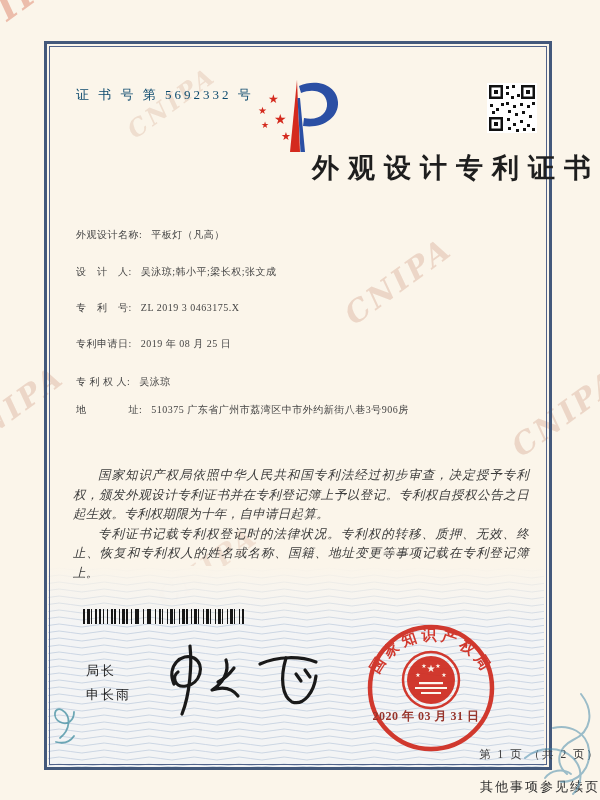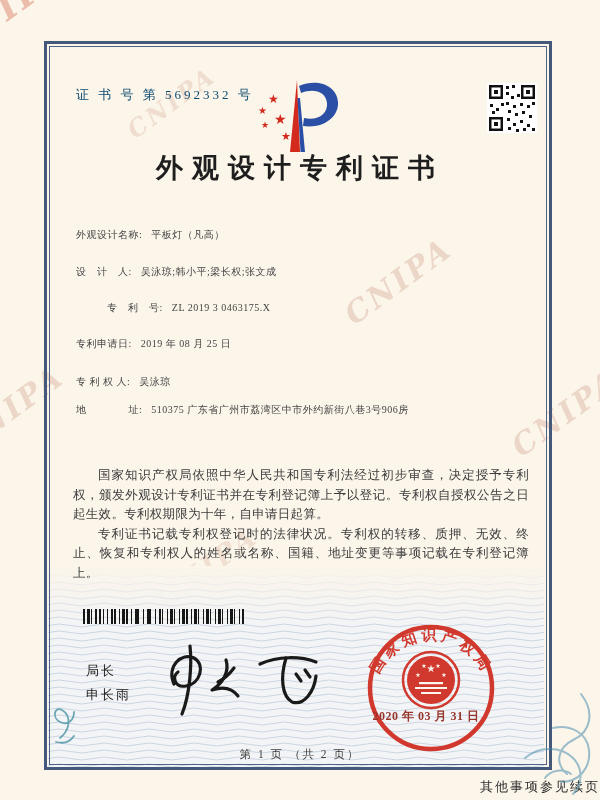--- a/index.html
+++ b/index.html
@@ -12,37 +12,37 @@
   
   .frame-outer{position:absolute;left:44px;top:41px;width:502px;height:723px;
       border:3px solid #43587b;z-index:2;}
   .frame-inner{position:absolute;left:2px;top:2px;right:2px;bottom:2px;border:1px solid #50628a;}
   
   .waves{position:absolute;left:48px;top:566px;width:496px;height:201px;z-index:1;}
   .wavefade{position:absolute;left:48px;top:566px;width:496px;height:60px;z-index:1;
       background:linear-gradient(180deg,#fbf5ea 0%,rgba(251,245,234,0) 100%);}
   
   .certno{position:absolute;left:76px;top:86px;font-size:13px;letter-spacing:3px;color:#0c4a6e;z-index:3;}
-  .title{position:absolute;left:0;top:150px;width:600px;text-align:center;font-size:27px;
+  .title{position:absolute;left:0;top:150px;width:600px;text-align:right;font-size:27px;
       font-weight:bold;letter-spacing:9px;color:#1e1e1e;z-index:3;}
   .row{position:absolute;left:76px;font-size:10px;color:#454545;letter-spacing:0.5px;
       white-space:nowrap;z-index:3;}
   .row .val{margin-left:9px;}
   .grant-right{position:absolute;left:312px;top:0;}
   .body-text{position:absolute;left:73px;top:466px;width:456px;font-size:12.5px;line-height:19.5px;
-      color:#3c3c3c;letter-spacing:0.3px;z-index:3;text-align:justify;}
+      color:#3c3c3c;letter-spacing:0.3px;z-index:3;text-align:justify;font-style:italic;}
   .body-text p{margin:0;text-indent:2em;}
   .barcode{position:absolute;left:83px;top:609px;width:161px;height:15px;z-index:3;
       background:repeating-linear-gradient(90deg,#161616 0 1.5px,rgba(0,0,0,0) 1.5px 3.5px,
       #161616 3.5px 6.5px,rgba(0,0,0,0) 6.5px 7.5px,#161616 7.5px 8.5px,rgba(0,0,0,0) 8.5px 12px);}
   .director{position:absolute;left:86px;top:659px;font-size:13px;color:#1d1d1d;
       letter-spacing:2px;line-height:24px;z-index:3;font-family:"Liberation Sans",sans-serif;}
   .sig{position:absolute;left:148px;top:640px;z-index:3;}
   .seal{position:absolute;left:362px;top:620px;z-index:5;opacity:0.92;}
-  .pageinfo{position:absolute;left:0;top:747px;width:600px;text-align:center;font-size:11.5px;
+  .pageinfo{position:absolute;left:0;top:747px;width:600px;text-align:right;font-size:11.5px;
       letter-spacing:2px;color:#3e3e3e;z-index:3;}
   .contnote{position:absolute;left:0;top:778px;width:600px;text-align:right;font-size:13px;
       letter-spacing:2px;color:#2e2e2e;z-index:3;}
   .logo{position:absolute;left:250px;top:76px;z-index:3;}
   .qr{position:absolute;left:487px;top:83px;z-index:3;}
   .flourish{position:absolute;z-index:4;}
 </style>
 </head>
 <body>
 
@@ -131,21 +131,21 @@
   </svg>
 
   <div class="title">外观设计专利证书</div>
 
   <div class="row" style="top:228px;">
     <span class="lbl">外观设计名称:</span><span class="val">平板灯（凡高）</span>
   </div>
   <div class="row" style="top:265px;">
     <span class="lbl">设　计　人:</span><span class="val">吴泳琼;韩小平;梁长权;张文成</span>
   </div>
-  <div class="row" style="top:301px;margin-left:31px;">
+  <div class="row" style="top:301px;">
     <span class="lbl">专　利　号:</span><span class="val">ZL 2019 3 0463175.X</span>
   </div>
   <div class="row" style="top:337px;">
     <span class="lbl">专利申请日:</span><span class="val">2019 年 08 月 25 日</span>
   </div>
   <div class="row" style="top:375px;">
     <span class="lbl">专 利 权 人:</span><span class="val">吴泳琼</span>
   </div>
   <div class="row" style="top:403px;">
     <span class="lbl">地　　　　址:</span><span class="val">510375 广东省广州市荔湾区中市外约新街八巷3号906房</span>

